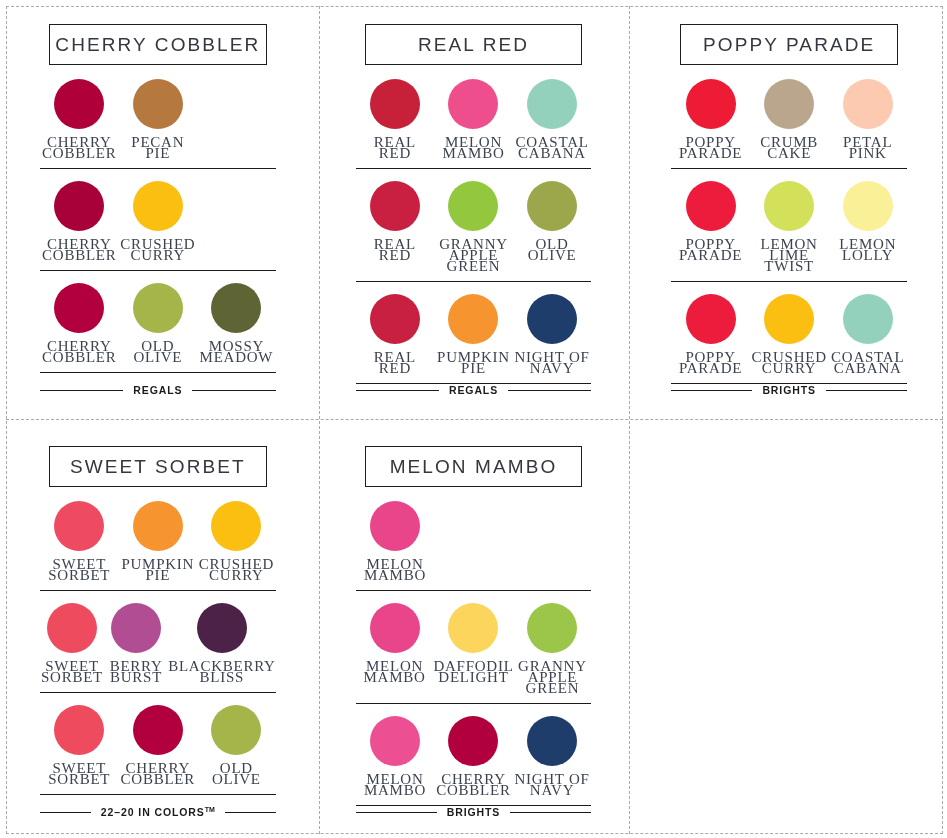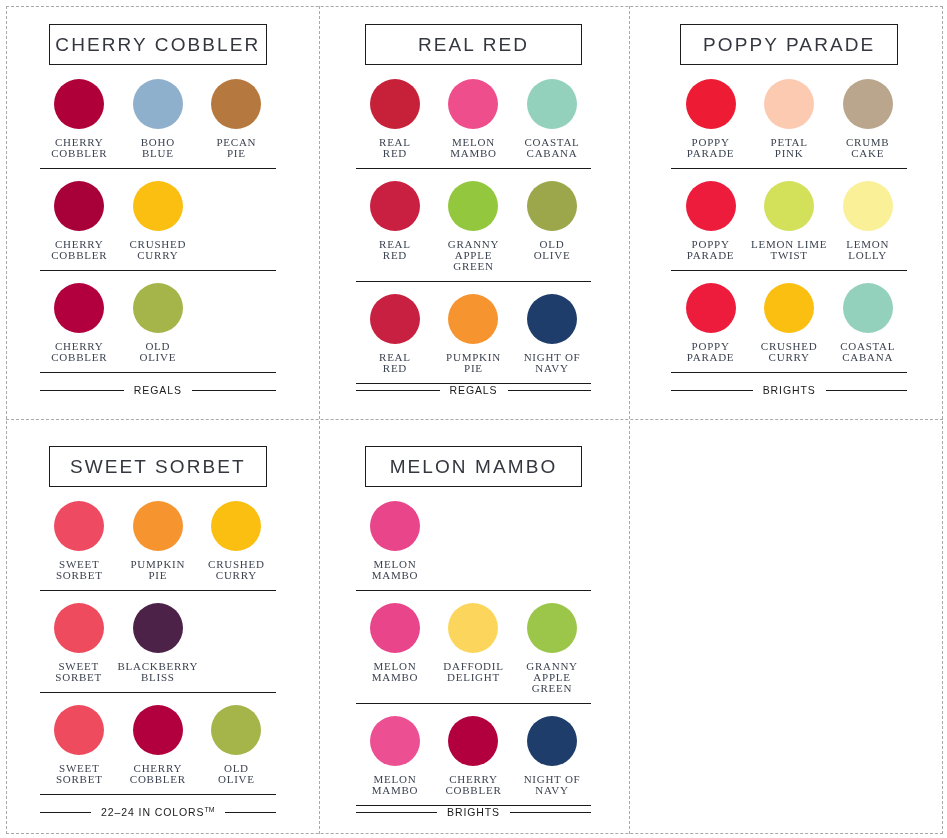--- a/index.html
+++ b/index.html
@@ -126,21 +126,21 @@
   .dot {
     width: 50px;
     height: 50px;
     border-radius: 50%;
     display: block;
   }
 
   .swatch-label {
     margin-top: 8px;
     font-family: "Liberation Serif", serif;
-    font-size: 11px;
+    font-size: 15px;
     line-height: 11px;
     letter-spacing: 0.75px;
     text-align: center;
     color: #3c4350;
     text-transform: uppercase;
     white-space: pre-line;
     min-height: 22px;
   }
 
   .panel-footer {
@@ -151,21 +151,21 @@
     padding-bottom: 16px;
   }
   .footer-rule {
     flex: 1;
     height: 0;
     border-top: 1.4px solid #1a1a1a;
   }
   .footer-label {
     font-family: "Liberation Sans", sans-serif;
     font-size: 10.5px;
-    font-weight: normal;
+    font-weight: bold;
     letter-spacing: 0.9px;
     color: #1a1a1a;
     white-space: nowrap;
   }
   .footer-label .tm {
     font-size: 7px;
     vertical-align: top;
     letter-spacing: 0;
   }
 </style>
@@ -189,25 +189,20 @@
         </div>
         <div class="rows">
           <div class="swatch-row has-rule">
             <div class="swatch-grid">
               <div class="swatch-cell">
                 <span class="dot" style="background: rgb(176, 0, 58);"></span>
                 <div class="swatch-label">CHERRY
 COBBLER</div>
               </div>
               <div class="swatch-cell">
-                <span class="dot" style="background: rgb(143, 176, 204);"></span>
-                <div class="swatch-label">BOHO
-BLUE</div>
-              </div>
-              <div class="swatch-cell">
                 <span class="dot" style="background: rgb(181, 121, 63);"></span>
                 <div class="swatch-label">PECAN
 PIE</div>
               </div>
             </div>
           </div>
           <div class="swatch-row has-rule">
             <div class="swatch-grid">
               <div class="swatch-cell">
                 <span class="dot" style="background: rgb(168, 0, 56);"></span>
@@ -225,20 +220,25 @@
             <div class="swatch-grid">
               <div class="swatch-cell">
                 <span class="dot" style="background: rgb(178, 0, 63);"></span>
                 <div class="swatch-label">CHERRY
 COBBLER</div>
               </div>
               <div class="swatch-cell">
                 <span class="dot" style="background: rgb(165, 181, 74);"></span>
                 <div class="swatch-label">OLD
 OLIVE</div>
+              </div>
+              <div class="swatch-cell">
+                <span class="dot" style="background: rgb(94, 100, 52);"></span>
+                <div class="swatch-label">MOSSY
+MEADOW</div>
               </div>
             </div>
           </div>
         </div>
         <div class="panel-footer">
           <span class="footer-rule"></span>
           <span class="footer-label"><span>REGALS</span></span>
           <span class="footer-rule"></span>
         </div>
       </div>
@@ -317,28 +317,28 @@
         </div>
         <div class="rows">
           <div class="swatch-row has-rule">
             <div class="swatch-grid">
               <div class="swatch-cell">
                 <span class="dot" style="background: rgb(237, 27, 52);"></span>
                 <div class="swatch-label">POPPY
 PARADE</div>
               </div>
               <div class="swatch-cell">
+                <span class="dot" style="background: rgb(185, 166, 140);"></span>
+                <div class="swatch-label">CRUMB
+CAKE</div>
+              </div>
+              <div class="swatch-cell">
                 <span class="dot" style="background: rgb(251, 202, 176);"></span>
                 <div class="swatch-label">PETAL
 PINK</div>
-              </div>
-              <div class="swatch-cell">
-                <span class="dot" style="background: rgb(185, 166, 140);"></span>
-                <div class="swatch-label">CRUMB
-CAKE</div>
               </div>
             </div>
           </div>
           <div class="swatch-row has-rule">
             <div class="swatch-grid">
               <div class="swatch-cell">
                 <span class="dot" style="background: rgb(237, 27, 60);"></span>
                 <div class="swatch-label">POPPY
 PARADE</div>
               </div>
@@ -405,20 +405,25 @@
             </div>
           </div>
           <div class="swatch-row has-rule">
             <div class="swatch-grid">
               <div class="swatch-cell">
                 <span class="dot" style="background: rgb(239, 75, 94);"></span>
                 <div class="swatch-label">SWEET
 SORBET</div>
               </div>
               <div class="swatch-cell">
+                <span class="dot" style="background: rgb(177, 77, 146);"></span>
+                <div class="swatch-label">BERRY
+BURST</div>
+              </div>
+              <div class="swatch-cell">
                 <span class="dot" style="background: rgb(77, 34, 73);"></span>
                 <div class="swatch-label">BLACKBERRY
 BLISS</div>
               </div>
             </div>
           </div>
           <div class="swatch-row has-rule">
             <div class="swatch-grid">
               <div class="swatch-cell">
                 <span class="dot" style="background: rgb(239, 75, 94);"></span>
@@ -433,21 +438,21 @@
               <div class="swatch-cell">
                 <span class="dot" style="background: rgb(165, 181, 74);"></span>
                 <div class="swatch-label">OLD
 OLIVE</div>
               </div>
             </div>
           </div>
         </div>
         <div class="panel-footer">
           <span class="footer-rule"></span>
-          <span class="footer-label"><span>22–24 IN COLORS</span><span class="tm">TM</span></span>
+          <span class="footer-label"><span>22–20 IN COLORS</span><span class="tm">TM</span></span>
           <span class="footer-rule"></span>
         </div>
       </div>
       <div class="panel">
         <div class="panel-title-box">
           <div class="panel-title">MELON MAMBO</div>
         </div>
         <div class="rows">
           <div class="swatch-row has-rule">
             <div class="swatch-grid">

